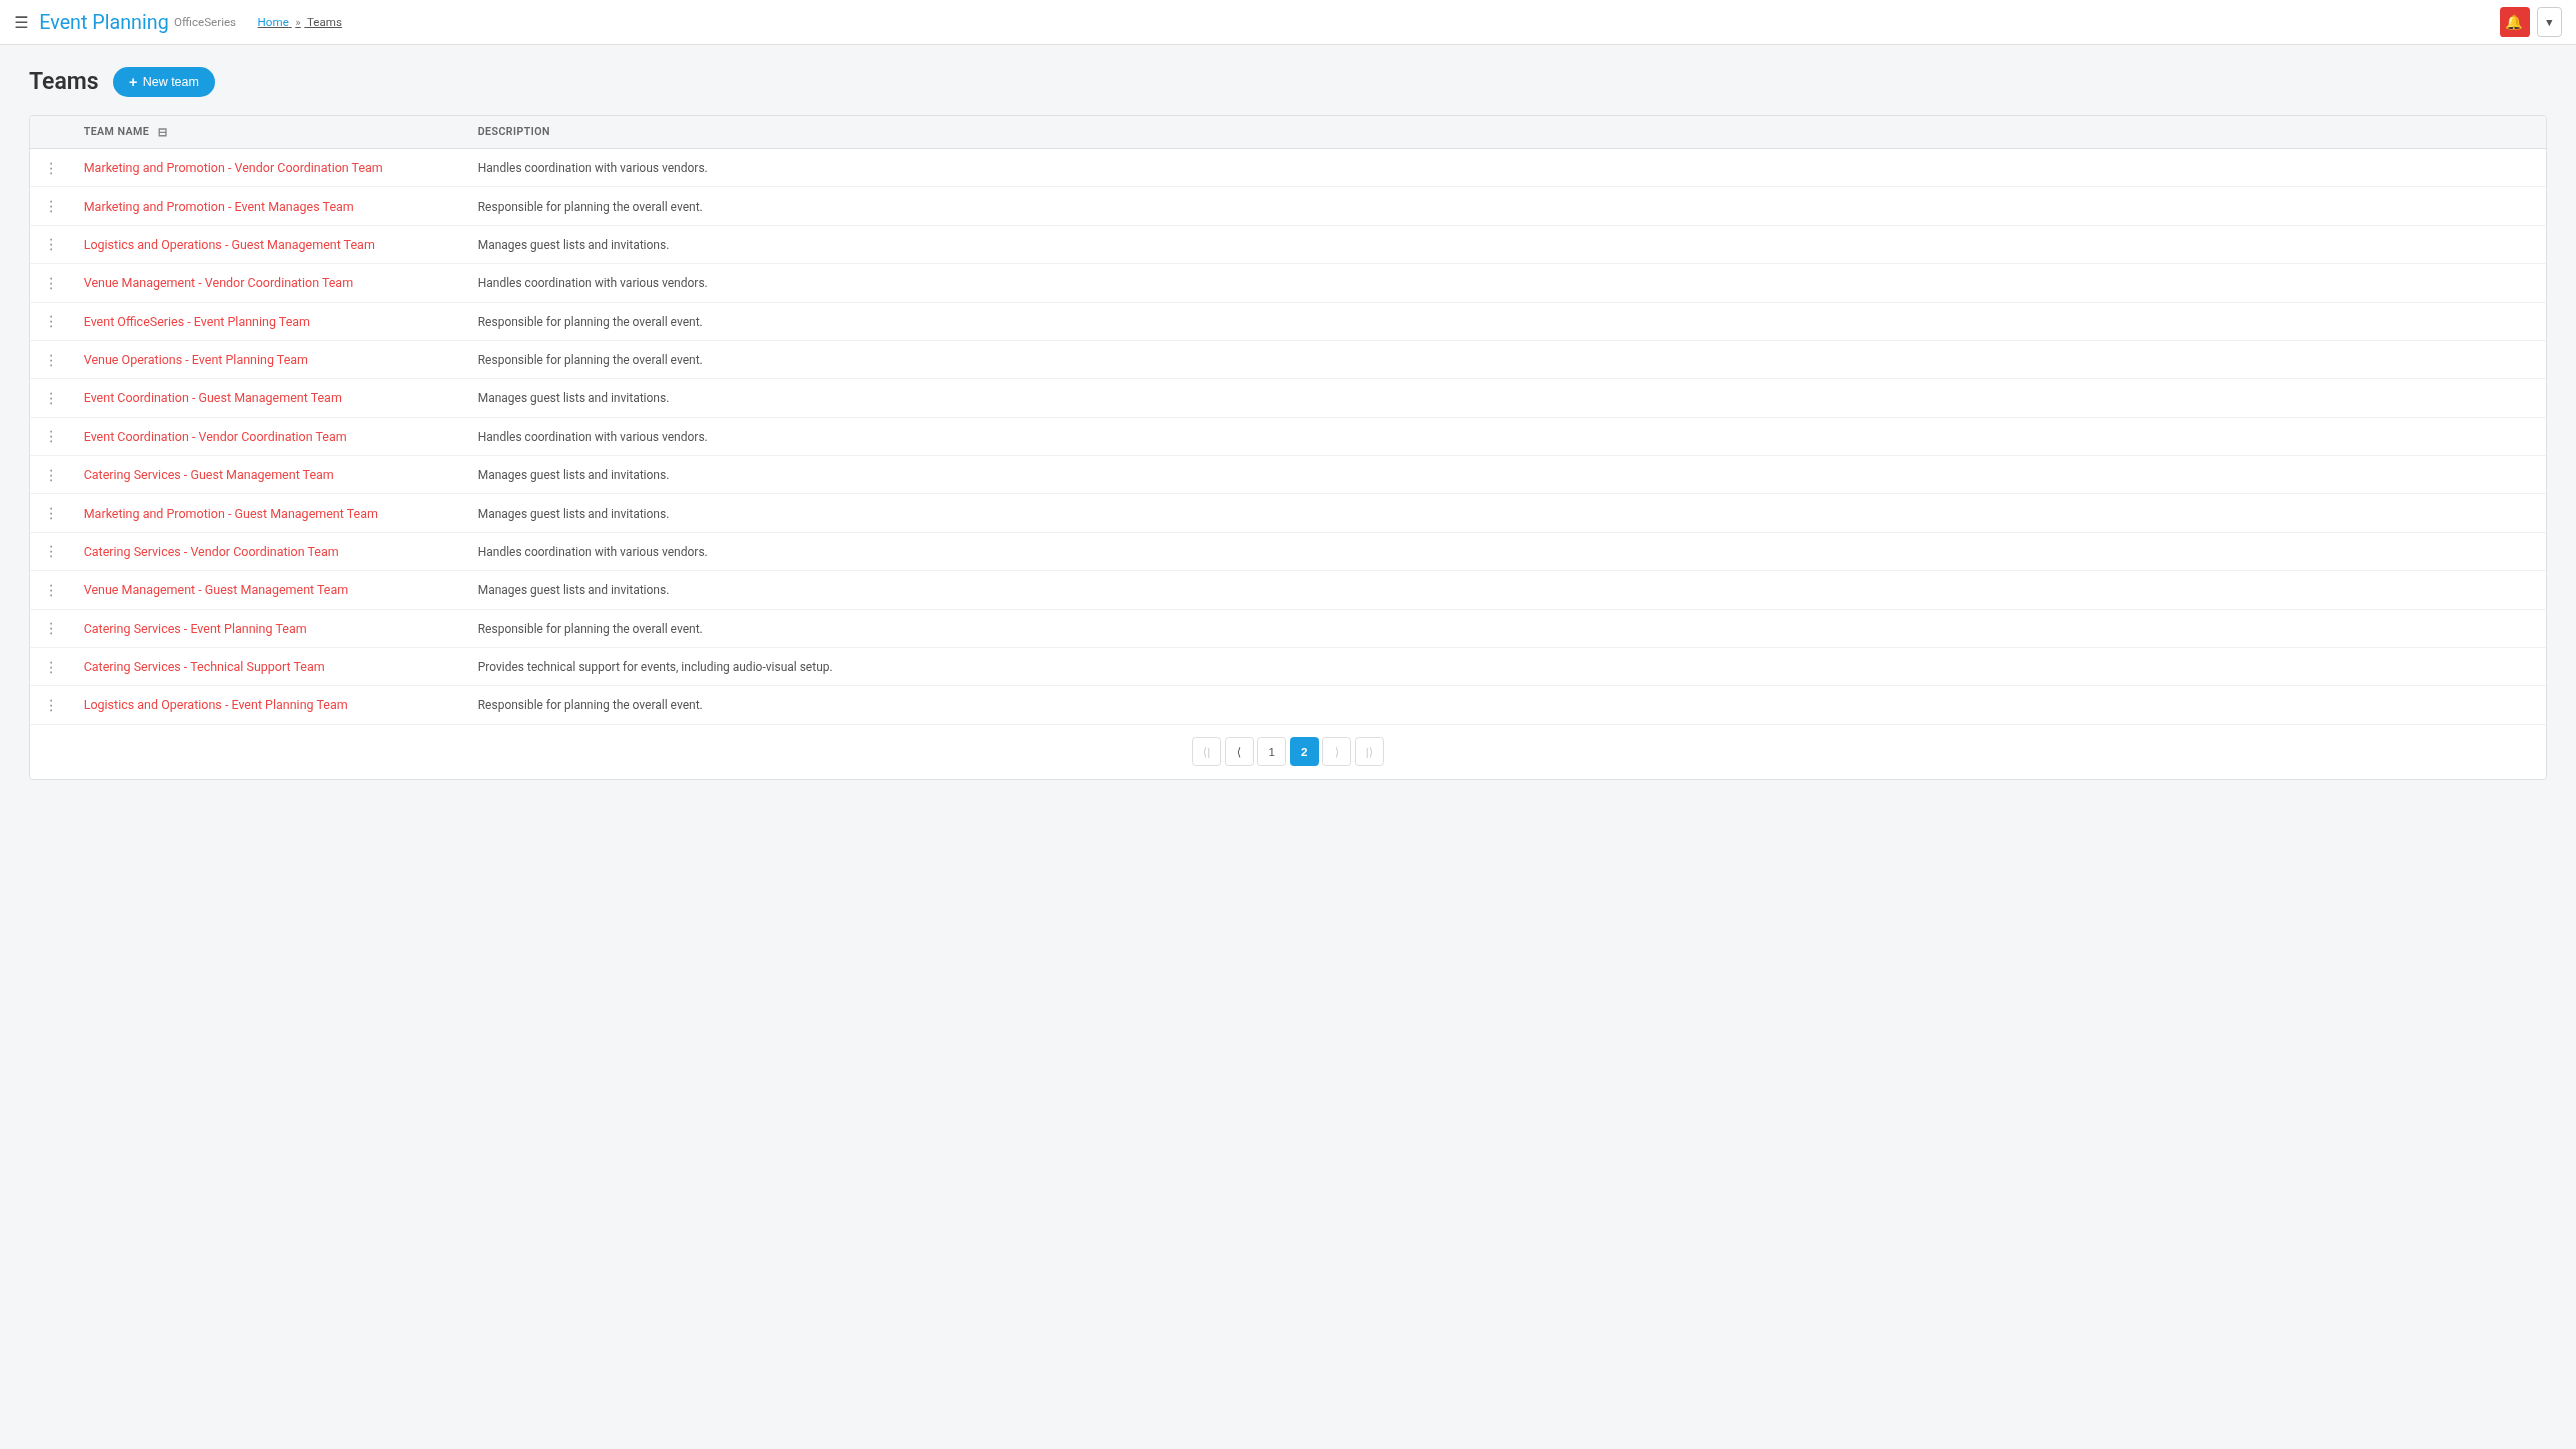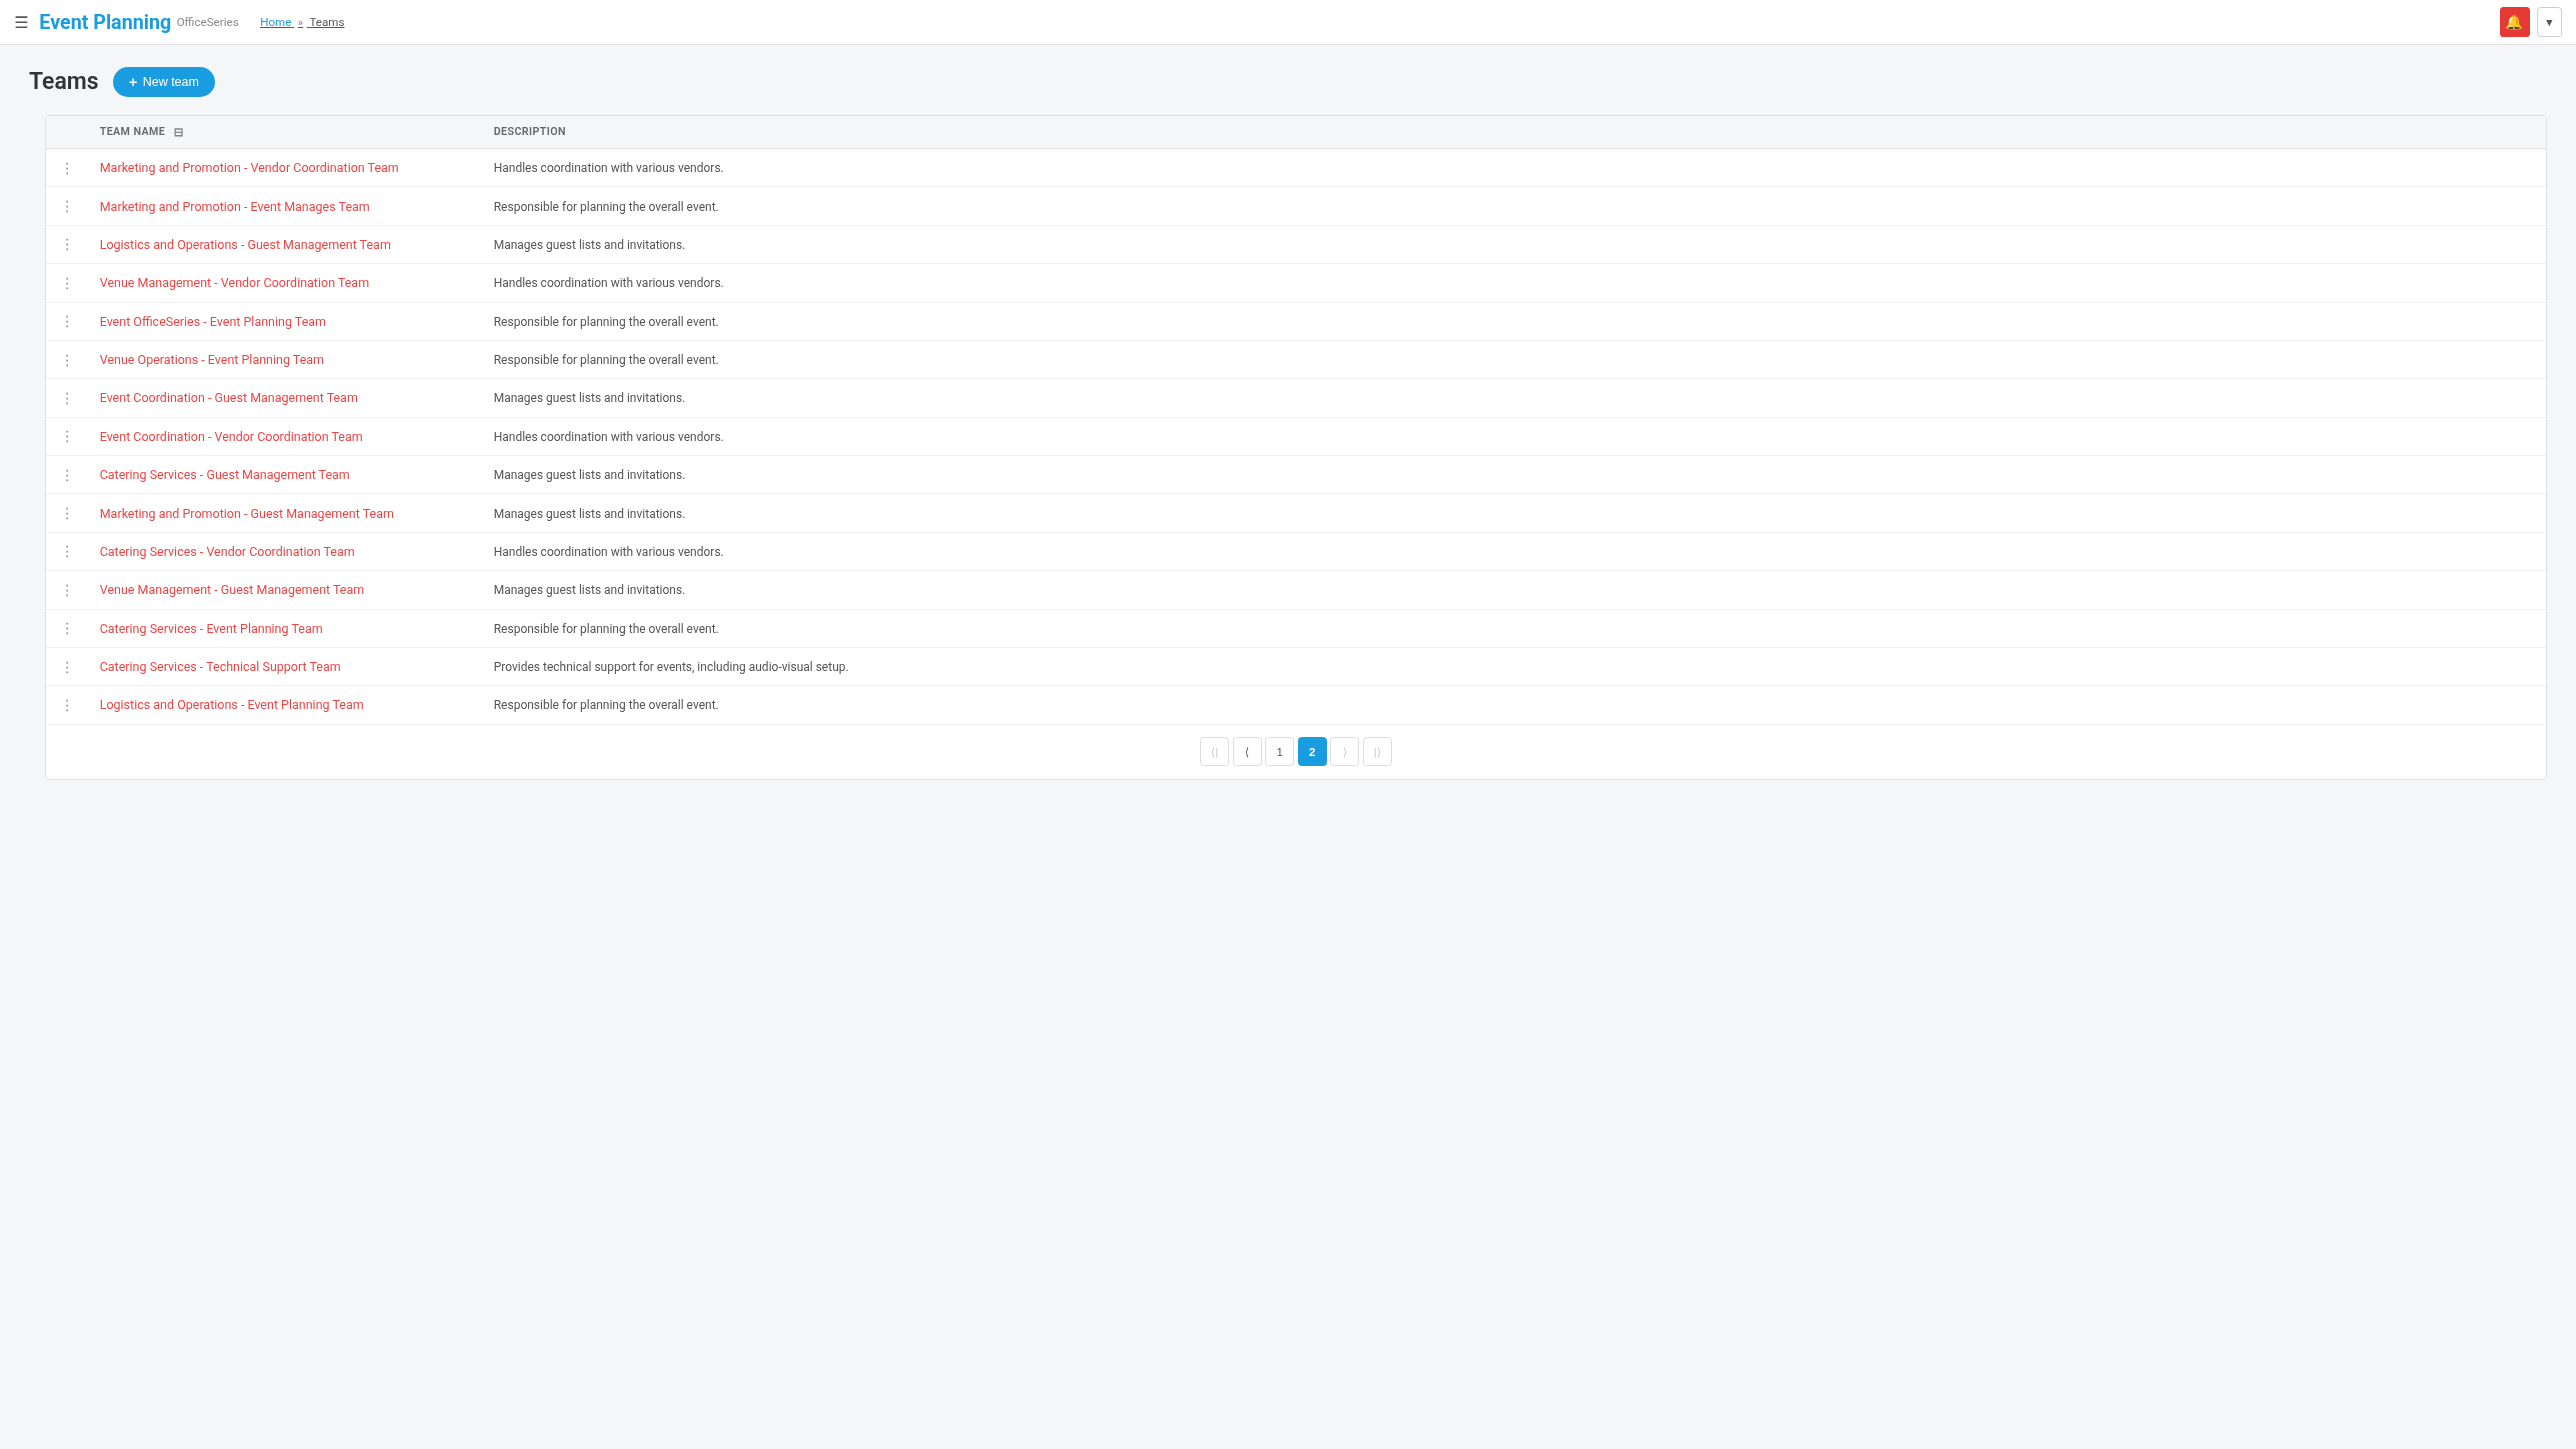--- a/index.html
+++ b/index.html
@@ -16,21 +16,21 @@
       position: relative;
     }
     .header-menu-icon {
       font-size: 16px;
       color: #555;
       cursor: pointer;
       margin-right: 10.7px;
     }
     .header-app-title {
       font-size: 19.7px;
-      font-weight: 700;
+      font-weight: 400;
       color: #1a9ce0;
       margin-right: 5.4px;
     }
     .header-app-subtitle {
       font-size: 11.6px;
       color: #888;
       margin-right: 21.5px;
     }
     .header-breadcrumb {
       font-size: 11.6px;
@@ -110,21 +110,20 @@
       font-size: 14.3px;
       font-weight: 700;
     }
 
     
     .table-container {
       background: #fff;
       border: 0.9px solid #e0e0e0;
       border-radius: 3.6px;
       overflow: hidden;
-      margin-left: 16px;
     }
     table {
       width: 100%;
       border-collapse: collapse;
     }
     thead tr {
       background: #f5f6f8;
     }
     thead th {
       padding: 9px 10.7px;

